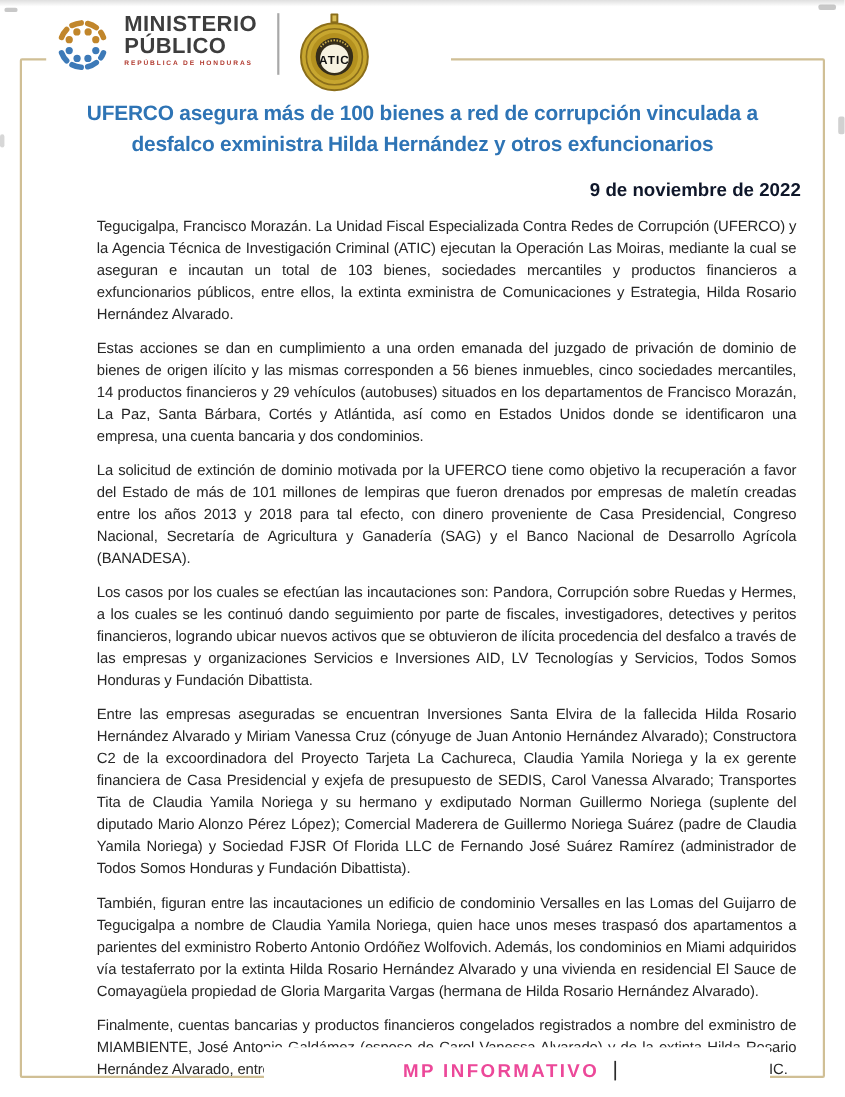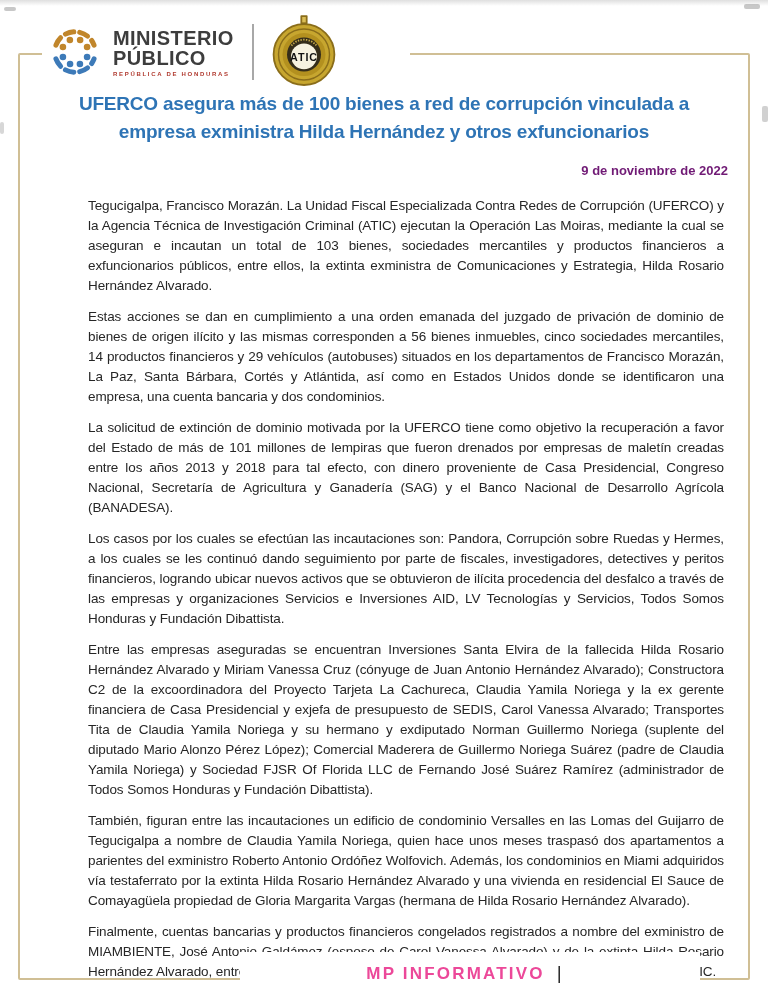--- a/index.html
+++ b/index.html
@@ -29,21 +29,21 @@
   .dash-l{left:0;top:122px;width:4px;height:12px;opacity:.4;}
 
   .gold-frame{
     position:absolute;left:18px;top:53px;width:732px;height:927px;
     border:2px solid var(--border-gold);border-radius:2px;
   }
 
   
   .header-mask{
     position:absolute;left:42px;top:12px;width:368px;height:80px;
-    background:#fff;display:flex;align-items:center;
+    background:#fff;display:flex;align-items:flex-start;
   }
   .mp-logo{width:58px;height:58px;flex:0 0 auto;margin-left:4px;}
   .mp-text{margin-left:9px;flex:0 0 auto;}
   .mp-name{
     font-size:20px;font-weight:700;color:#3d3d3d;line-height:20px;letter-spacing:.4px;
   }
   .mp-sub{
     font-size:6px;font-weight:700;color:var(--subtitle-red);
     letter-spacing:1.7px;margin-top:3px;white-space:nowrap;
   }
@@ -52,21 +52,21 @@
   }
   .atic-logo{width:68px;height:76px;flex:0 0 auto;margin-top:-2px;}
 
   
   .doc-title{
     position:absolute;left:40px;top:90px;width:688px;text-align:center;
     color:var(--title-blue);font-weight:700;font-size:19px;line-height:28px;
     letter-spacing:-.2px;
   }
   .doc-date{
-    position:absolute;right:40px;top:163px;font-size:13px;font-weight:700;color:#701a75;
+    position:absolute;right:40px;top:163px;font-size:17px;font-weight:700;color:#0f172a;
   }
 
   
   .doc-body{
     position:absolute;left:58px;top:196px;width:666px;
     font-size:13.5px;line-height:20px;color:var(--body-text);
     text-align:justify;letter-spacing:-.1px;
   }
   .doc-body p{margin-bottom:11px;margin-left:30px;}
 
@@ -126,21 +126,21 @@
       <circle cx="38" cy="46" r="24" fill="#b3901f"></circle>
       <circle cx="38" cy="46" r="19" fill="#352d1a"></circle>
       <circle cx="38" cy="48" r="14.5" fill="#f7f2e0"></circle>
       <text x="38" y="53" text-anchor="middle" font-family="Liberation Sans, sans-serif" font-size="12" font-weight="bold" letter-spacing="1" fill="#111" aria-label="ATIC">ATIC</text>
       <path d="M 24 36 A 18 18 0 0 1 52 36" fill="none" stroke="#c9ad4d" stroke-width="2" stroke-dasharray="1.5 1.5"></path>
     </svg>
   </div>
 
   <div class="doc-title">
     <div>UFERCO asegura más de 100 bienes a red de corrupción vinculada a</div>
-    <div>empresa exministra Hilda Hernández y otros exfuncionarios</div>
+    <div>desfalco exministra Hilda Hernández y otros exfuncionarios</div>
   </div>
 
   <div class="doc-date">9 de noviembre de 2022</div>
 
   <div class="doc-body">
     <p>Tegucigalpa, Francisco Morazán. La Unidad Fiscal Especializada Contra Redes de Corrupción (UFERCO) y la Agencia Técnica de Investigación Criminal (ATIC) ejecutan la Operación Las Moiras, mediante la cual se aseguran e incautan un total de 103 bienes, sociedades mercantiles y productos financieros a exfuncionarios públicos, entre ellos, la extinta exministra de Comunicaciones y Estrategia, Hilda Rosario Hernández Alvarado.</p>
     <p>Estas acciones se dan en cumplimiento a una orden emanada del juzgado de privación de dominio de bienes de origen ilícito y las mismas corresponden a 56 bienes inmuebles, cinco sociedades mercantiles, 14 productos financieros y 29 vehículos (autobuses) situados en los departamentos de Francisco Morazán, La Paz, Santa Bárbara, Cortés y Atlántida, así como en Estados Unidos donde se identificaron una empresa, una cuenta bancaria y dos condominios.</p>
     <p>La solicitud de extinción de dominio motivada por la UFERCO tiene como objetivo la recuperación a favor del Estado de más de 101 millones de lempiras que fueron drenados por empresas de maletín creadas entre los años 2013 y 2018 para tal efecto, con dinero proveniente de Casa Presidencial, Congreso Nacional, Secretaría de Agricultura y Ganadería (SAG) y el Banco Nacional de Desarrollo Agrícola (BANADESA).</p>
     <p>Los casos por los cuales se efectúan las incautaciones son: Pandora, Corrupción sobre Ruedas y Hermes, a los cuales se les continuó dando seguimiento por parte de fiscales, investigadores, detectives y peritos financieros, logrando ubicar nuevos activos que se obtuvieron de ilícita procedencia del desfalco a través de las empresas y organizaciones Servicios e Inversiones AID, LV Tecnologías y Servicios, Todos Somos Honduras y Fundación Dibattista.</p>
     <p>Entre las empresas aseguradas se encuentran Inversiones Santa Elvira de la fallecida Hilda Rosario Hernández Alvarado y Miriam Vanessa Cruz (cónyuge de Juan Antonio Hernández Alvarado); Constructora C2 de la excoordinadora del Proyecto Tarjeta La Cachureca, Claudia Yamila Noriega y la ex gerente financiera de Casa Presidencial y exjefa de presupuesto de SEDIS, Carol Vanessa Alvarado; Transportes Tita de Claudia Yamila Noriega y su hermano y exdiputado Norman Guillermo Noriega (suplente del diputado Mario Alonzo Pérez López); Comercial Maderera de Guillermo Noriega Suárez (padre de Claudia Yamila Noriega) y Sociedad FJSR Of Florida LLC de Fernando José Suárez Ramírez (administrador de Todos Somos Honduras y Fundación Dibattista).</p>

